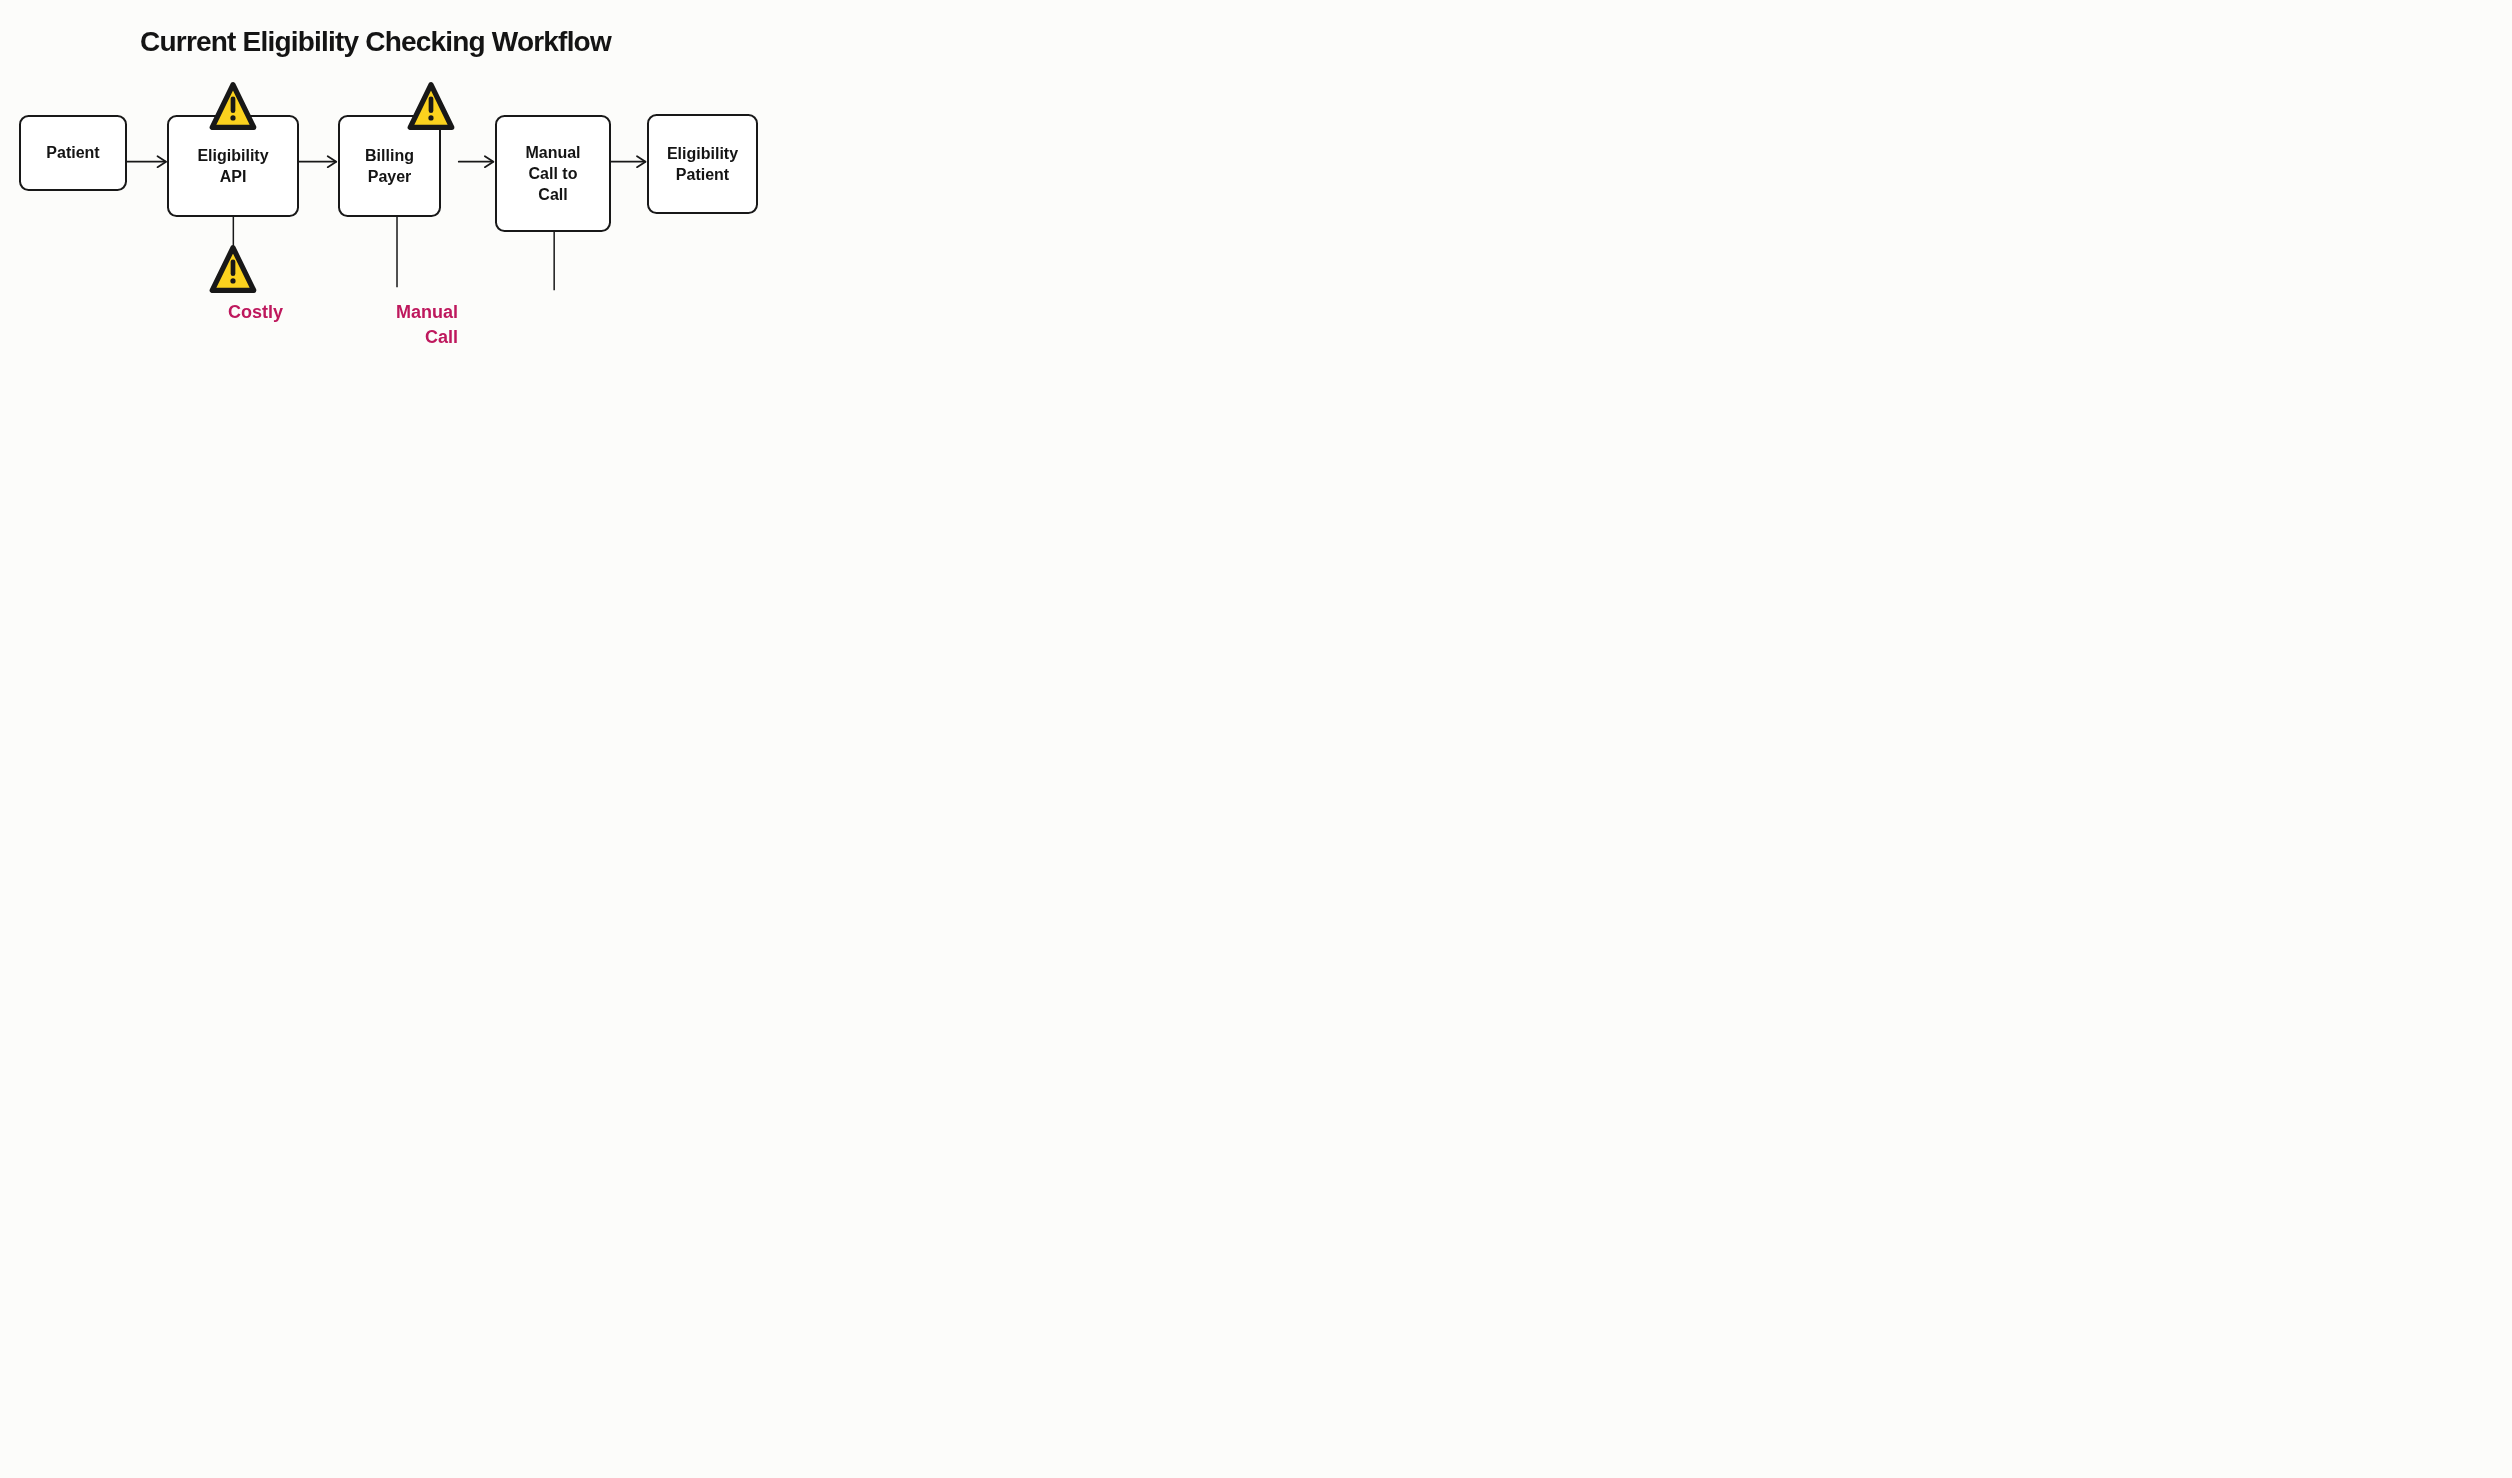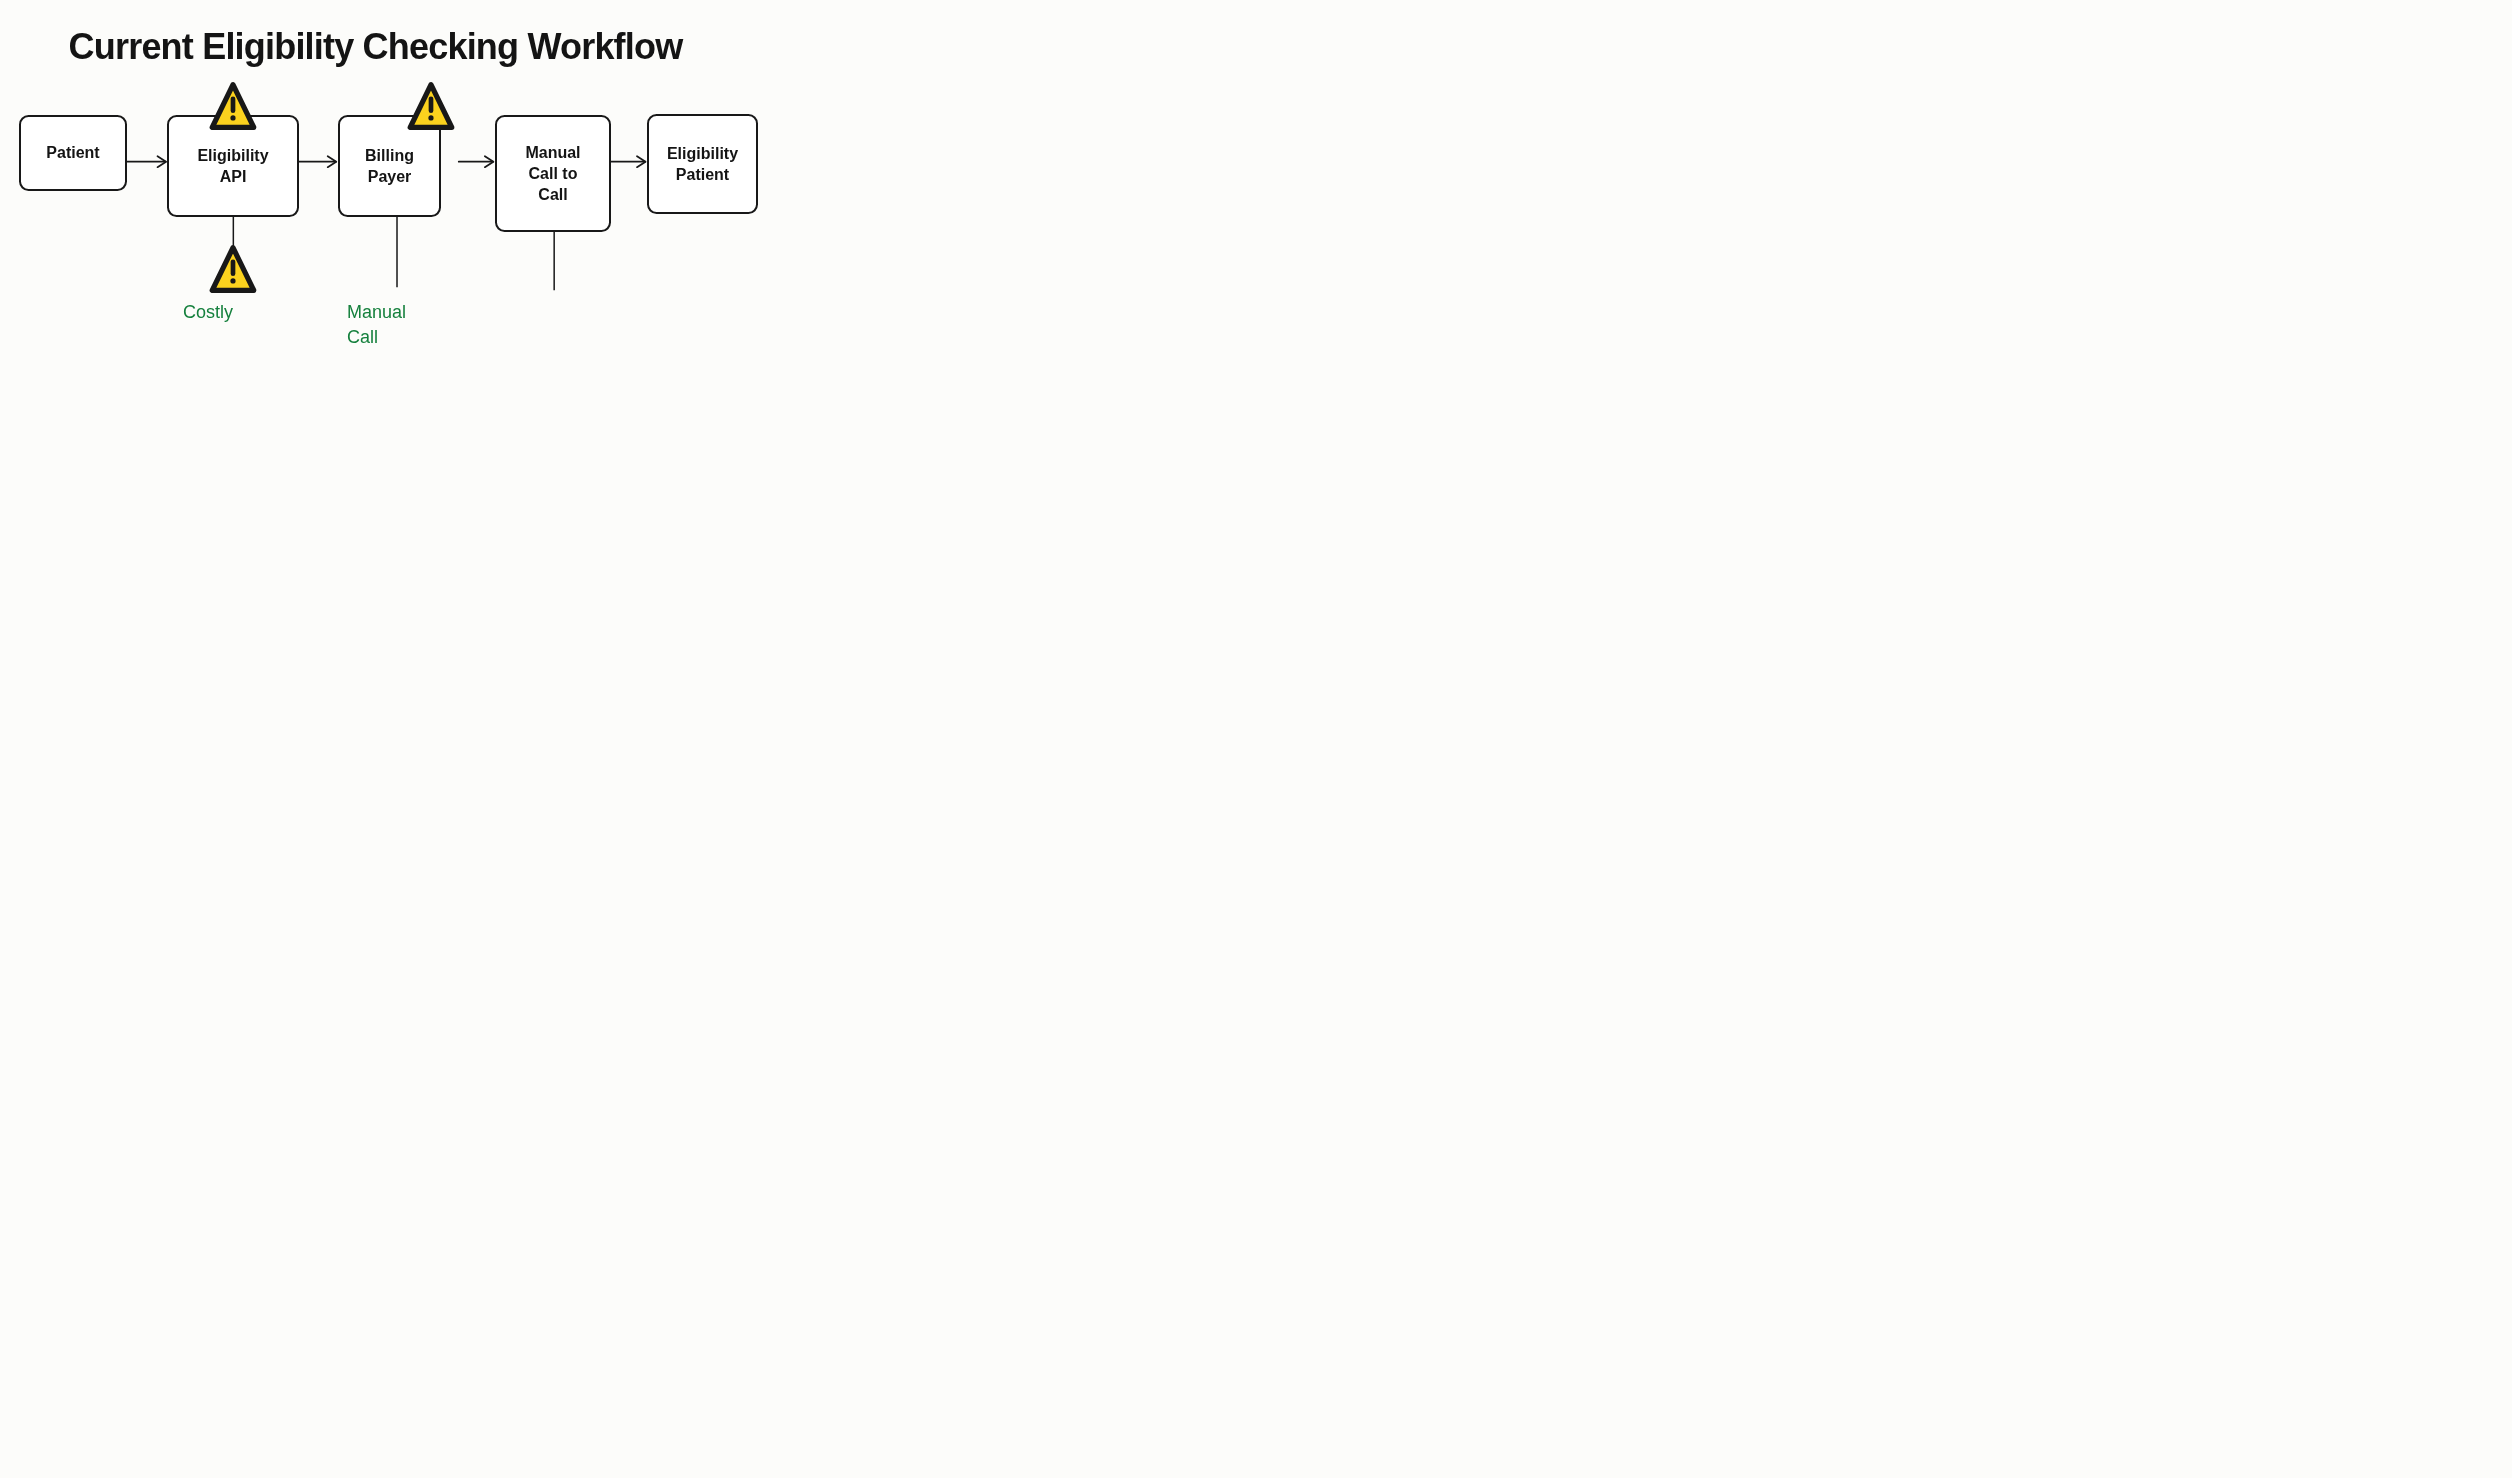--- a/index.html
+++ b/index.html
@@ -15,21 +15,21 @@
     transform-origin:0 0;
     transform:scale(calc(100vw / 1568));
     background:var(--bg);
     font-family:"Liberation Sans","DejaVu Sans",sans-serif;
     color:var(--ink);
   }
   .title{
     position:absolute;
     left:0; top:26px; width:751px;
     text-align:center;
-    font-size:36px;
+    font-size:28px;
     font-weight:700;
     letter-spacing:-0.8px;
     color:#141414;
     margin:0;
   }
   .connectors{position:absolute;left:0;top:0;z-index:1;}
   .node{
     position:absolute;
     box-sizing:border-box;
     background:var(--node-fill);
@@ -55,25 +55,25 @@
   .node-billing-staff      {left:338px; top:115px; width:103px; height:102px;}
   .node-manual-call        {left:495px; top:115px; width:116px; height:117px;}
   .node-eligibility-decision{left:647px;top:114px; width:111px; height:100px;}
   .warning{position:absolute;z-index:3;}
   .warning-1{left:207px; top:80px; width:52px; height:52px;}
   .warning-2{left:405px; top:80px; width:52px; height:52px;}
   .warning-3{left:207px; top:243px; width:52px; height:52px;}
   .annotation{
     position:absolute;
     z-index:2;
-    text-align:left;
+    text-align:right;
     font-size:18px;
-    font-weight:400;
+    font-weight:700;
     line-height:1.4;
-    color:#15803d;
+    color:#be185d;
   }
   .annotation .line{display:block;white-space:nowrap;}
   .annotation-costly{left:183px; top:300px; width:100px;}
   .annotation-manual-work{left:347px; top:300px; width:111px;}
 </style>
 </head>
 <body>
 
 <div class="stage">
 

